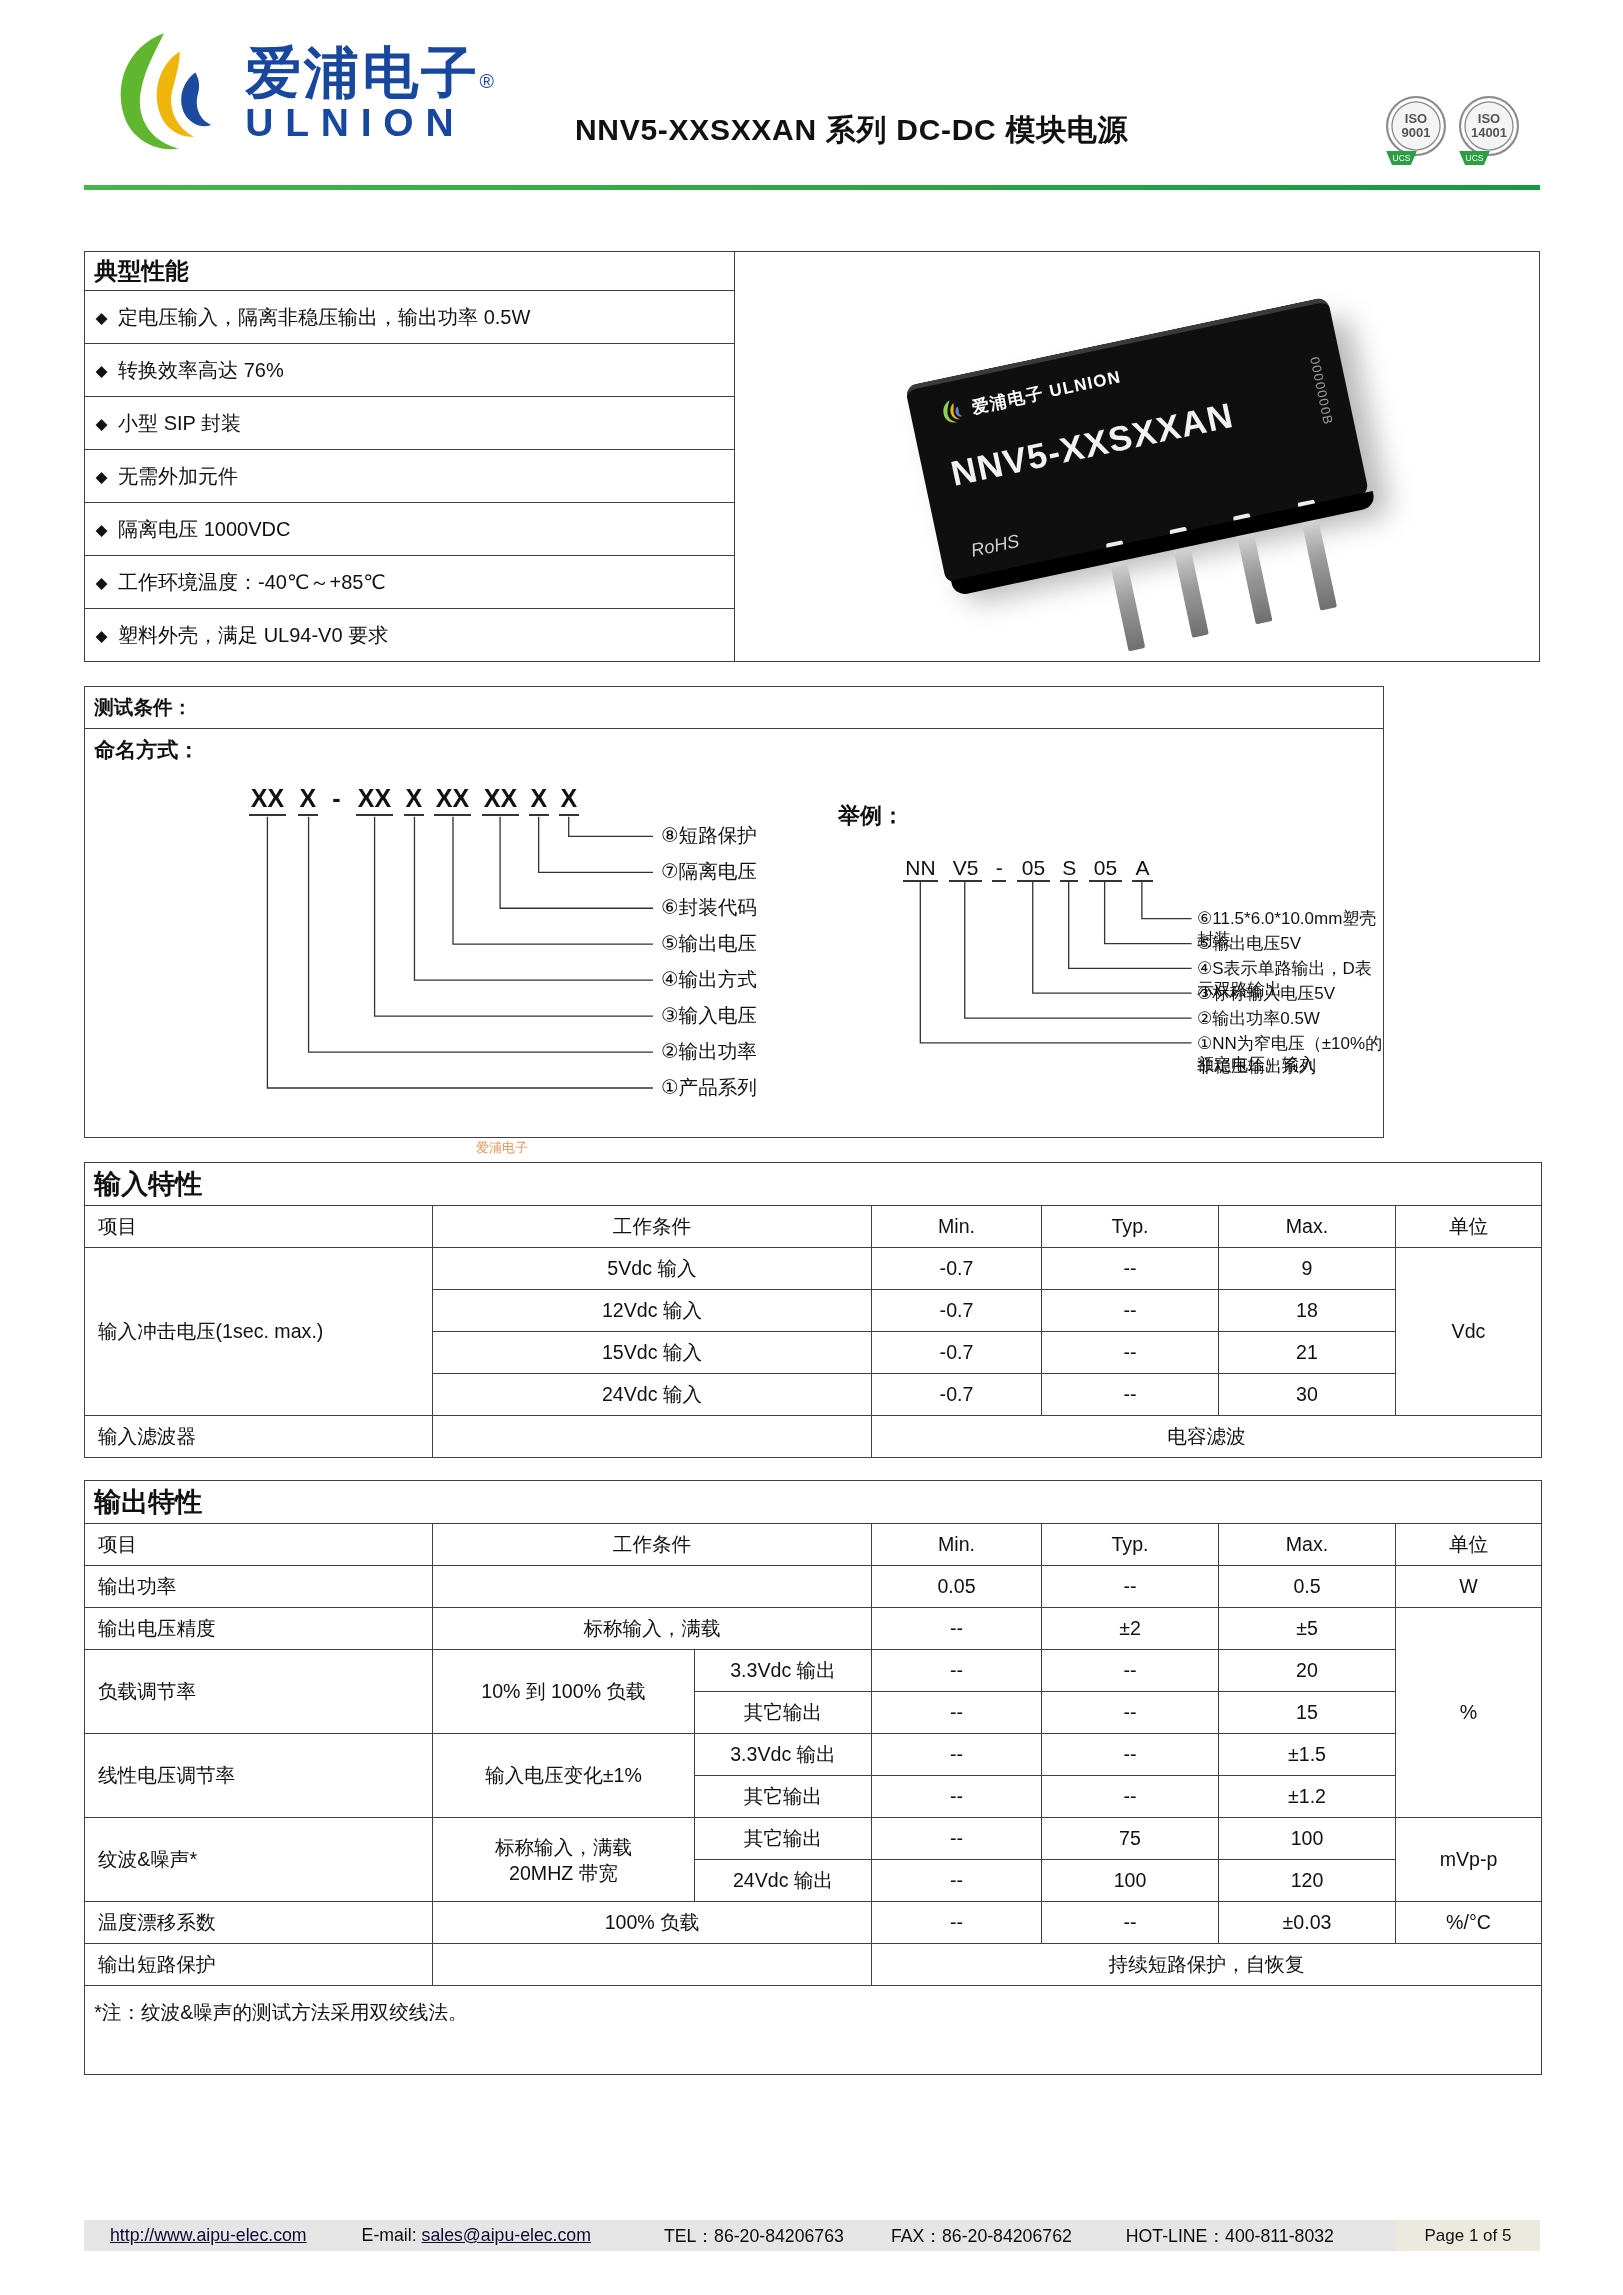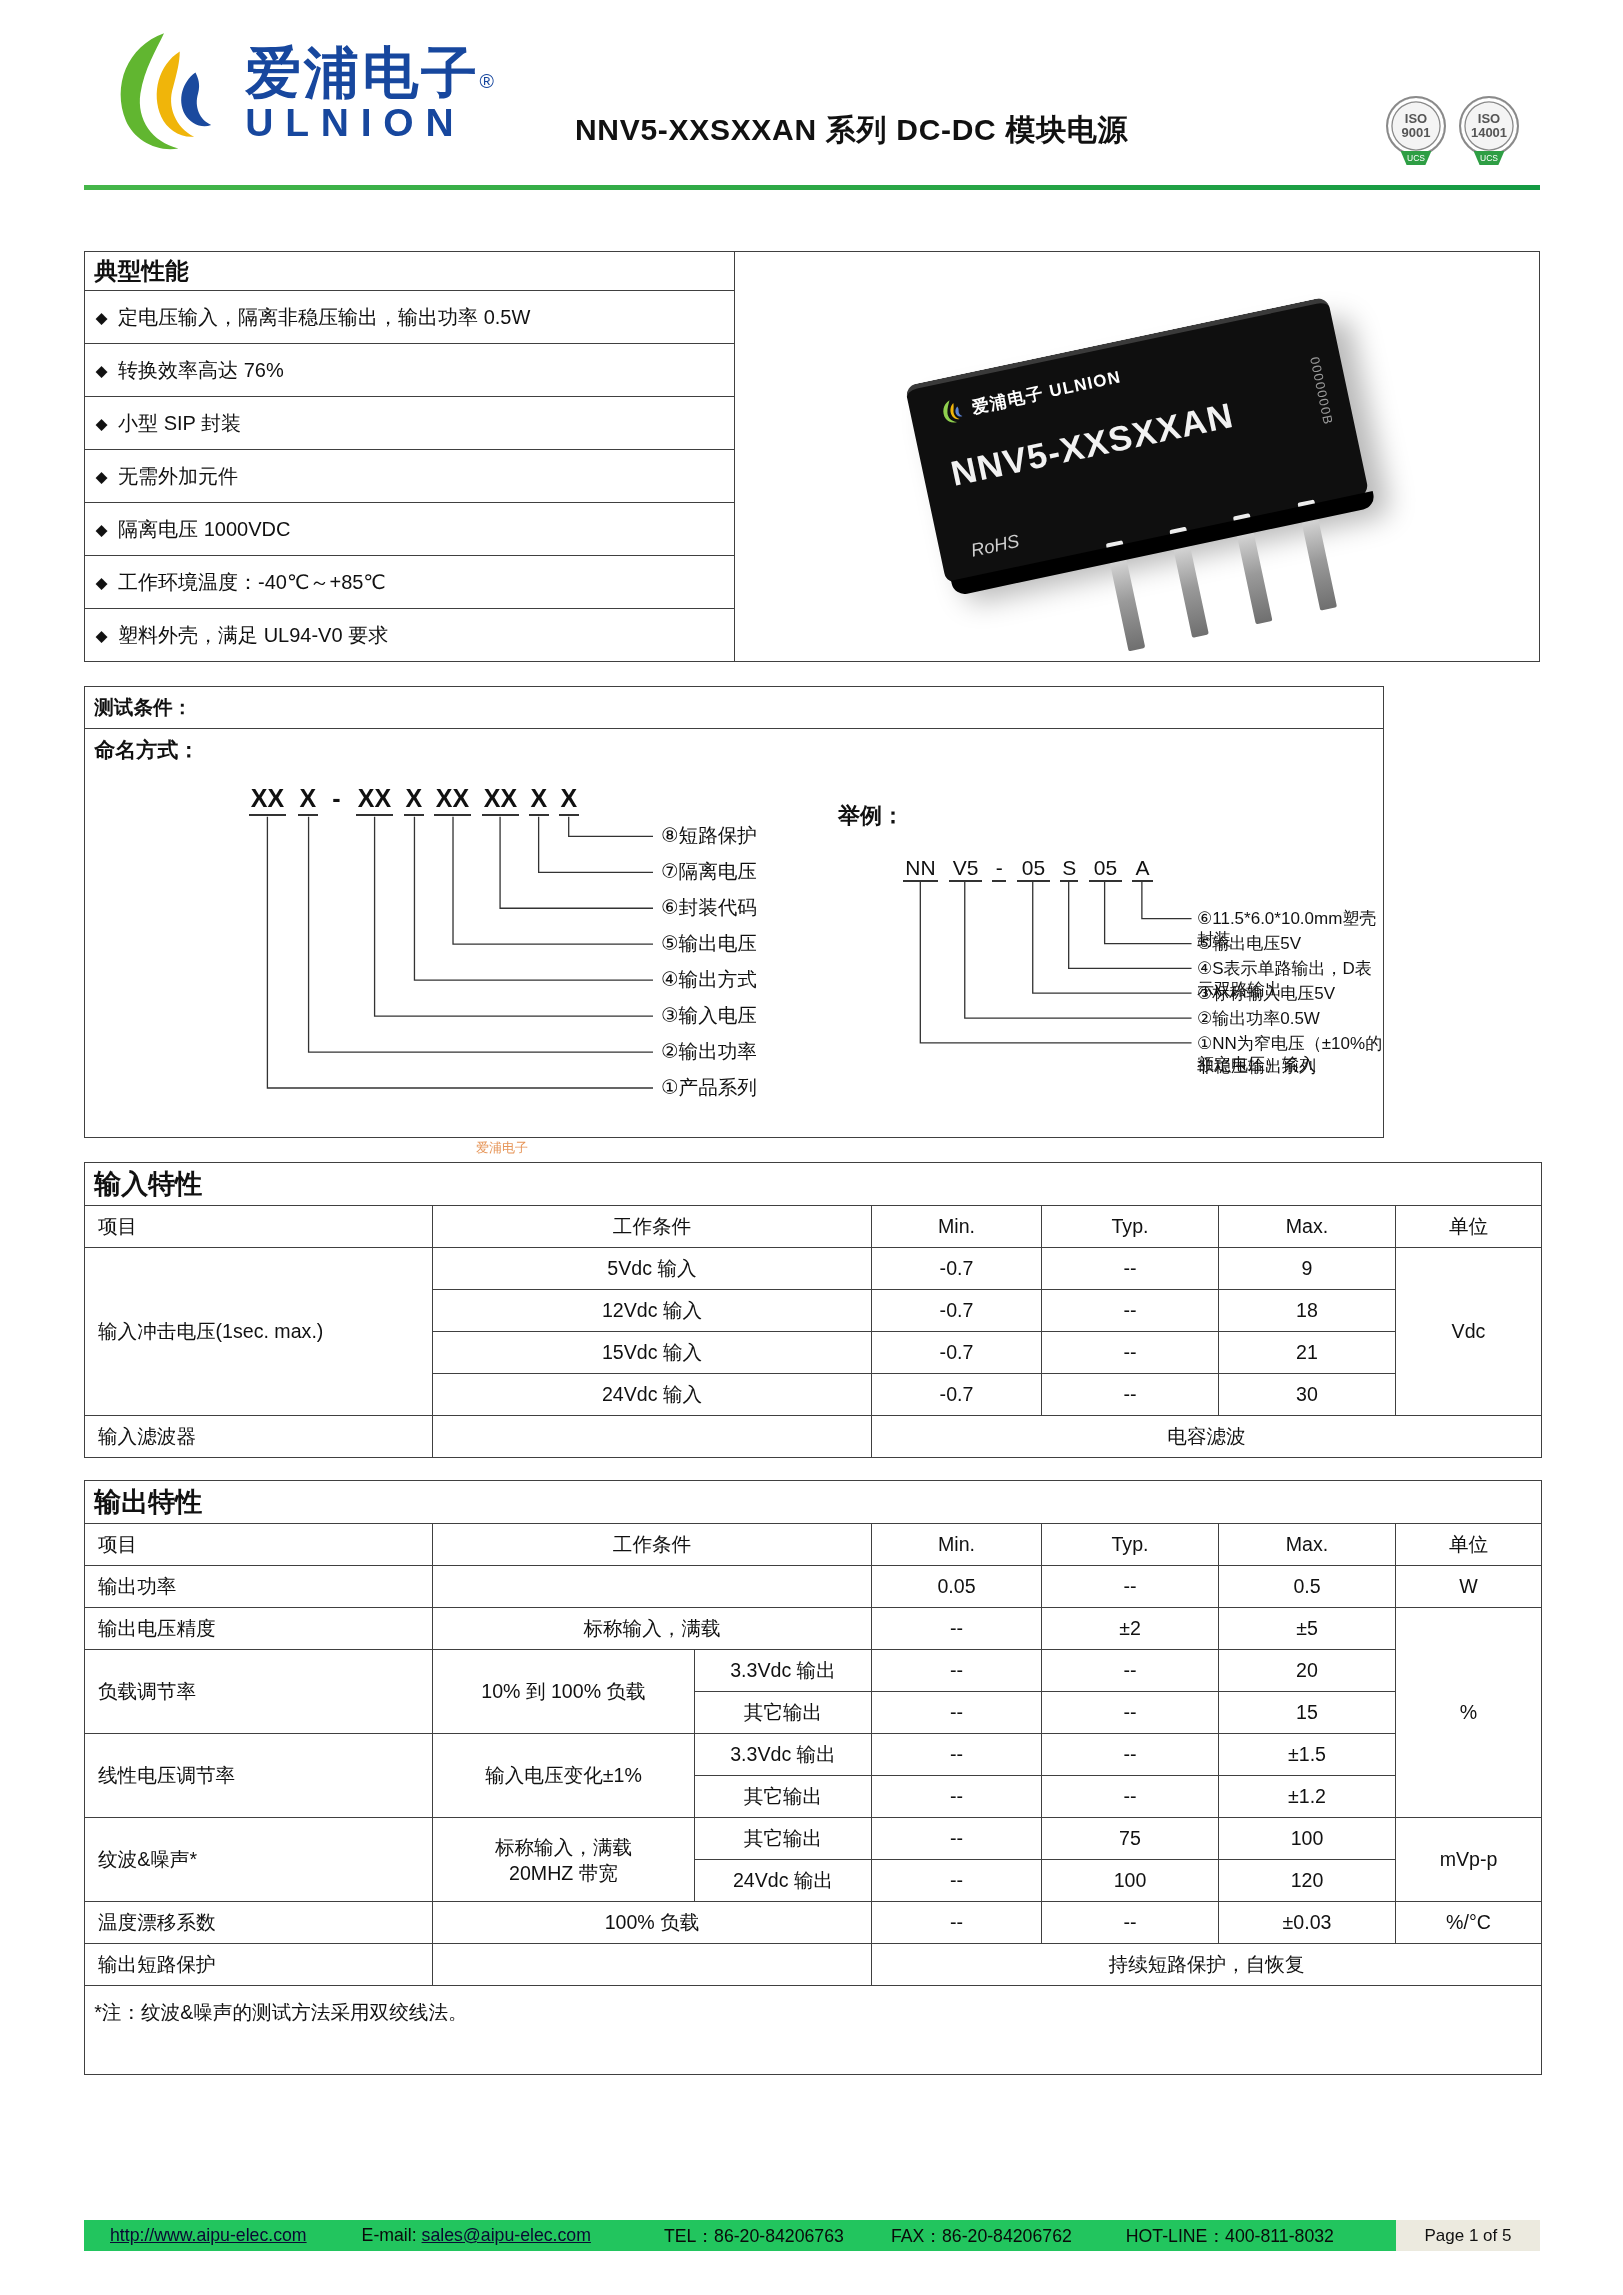--- a/index.html
+++ b/index.html
@@ -12,21 +12,21 @@
   .abs { position:absolute; }
 
   
   .logo { left:92px; top:27.5px; display:flex; align-items:center; gap:9.2px; }
   .logo-text { display:flex; flex-direction:column; }
   .brand-cn { font-size:56px; font-weight:bold; color:#17479e; line-height:1.05; letter-spacing:2.6px; }
   .brand-reg { font-size:19.6px; vertical-align:super; color:#17479e; }
   .brand-en { font-size:39px; font-weight:bold; color:#17479e; letter-spacing:11.8px; line-height:1; margin-top:0; }
   .doc-title { left:575px; top:110px; font-size:30px; font-weight:bold; letter-spacing:0.7px; }
   .badges { left:1386px; top:96px; display:flex; gap:13px; }
-  .badge { display:flex; flex-direction:column; align-items:center; }
+  .badge { display:flex; flex-direction:column; align-items:flex-start; }
   .badge-circle {
     width:60px; height:60px; border-radius:50%;
     border:2px solid #8a8a8a; box-shadow: inset 0 0 0 3.3px #fff, inset 0 0 0 4.6px #8a8a8a;
     display:flex; flex-direction:column; align-items:center; justify-content:center;
     font-size:13px; font-weight:bold; color:#555; line-height:14.4px; text-align:center; background:#f4f4f4;
   }
   .badge-tab {
     margin-top:-5.2px; width:31px; height:14.4px; background:#2e9e44; color:#fff; font-size:8.5px;
     display:flex; align-items:center; justify-content:center;
     clip-path: polygon(0 0, 100% 0, 80% 100%, 20% 100%);
@@ -86,21 +86,21 @@
   .spec td { border:1.3px solid #404040; font-size:19.6px; text-align:center; vertical-align:middle;
     height:42px; padding:0 5.2px; }
   .spec td.left { text-align:left; padding-left:13px; }
   .spec td.sec { font-size:27px; font-weight:bold; text-align:left; padding-left:9.2px; height:43px; }
   .spec td.note { text-align:left; vertical-align:top; padding:13px 0 0 9.2px; height:89px; font-size:19.6px; }
   .input-table { left:84px; top:1162px; }
   .output-table { left:84px; top:1480px; }
   .two-line div { line-height:26px; }
 
   
-  .footer { left:84px; top:2220px; width:1456px; height:31px; background:#22c55e;
+  .footer { left:84px; top:2220px; width:1456px; height:31px; background:#e5e5e5;
     display:flex; align-items:center; font-size:17.7px; color:#0a0a0a; }
   .footer .lnk { text-decoration:underline; color:#0a0a33; }
   .f-web { margin-left:26px; }
   .f-mail { margin-left:55px; }
   .f-tel { margin-left:73px; }
   .f-fax { margin-left:47px; }
   .f-hot { margin-left:54px; }
   .f-spacer { flex:1; }
   .f-page { width:144px; height:100%; background:#eceadf; display:flex; align-items:center;
     justify-content:center; font-size:17px; color:#111; }

